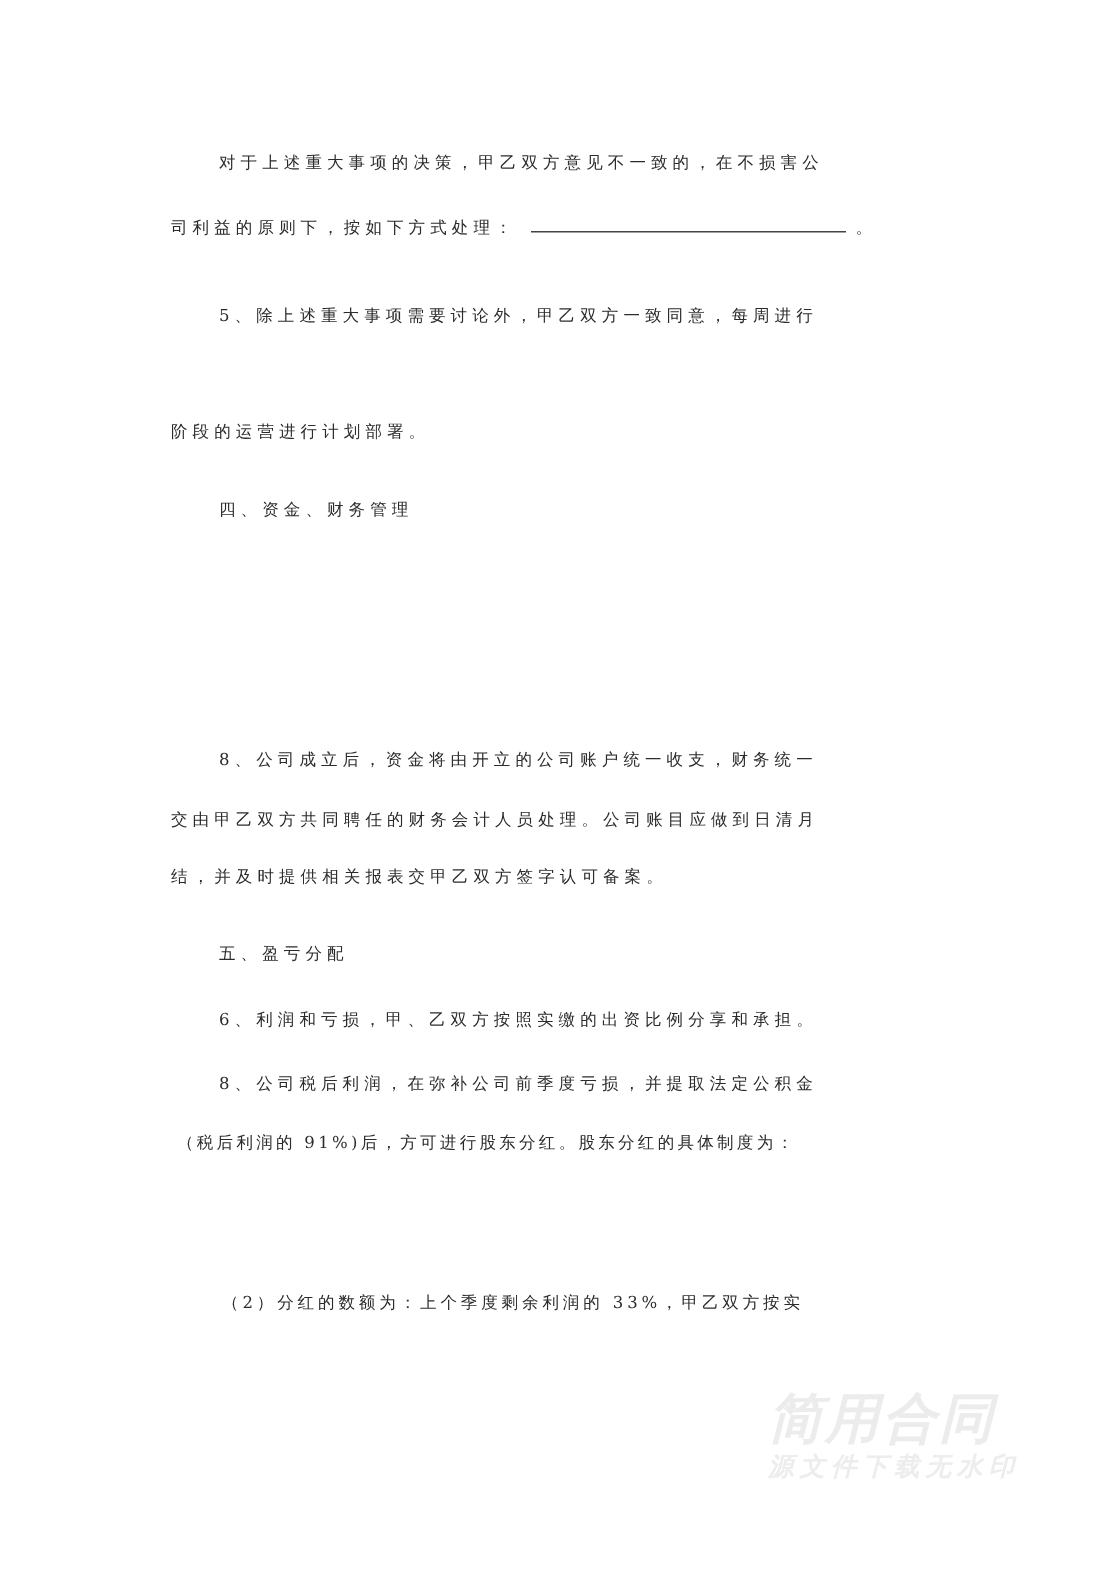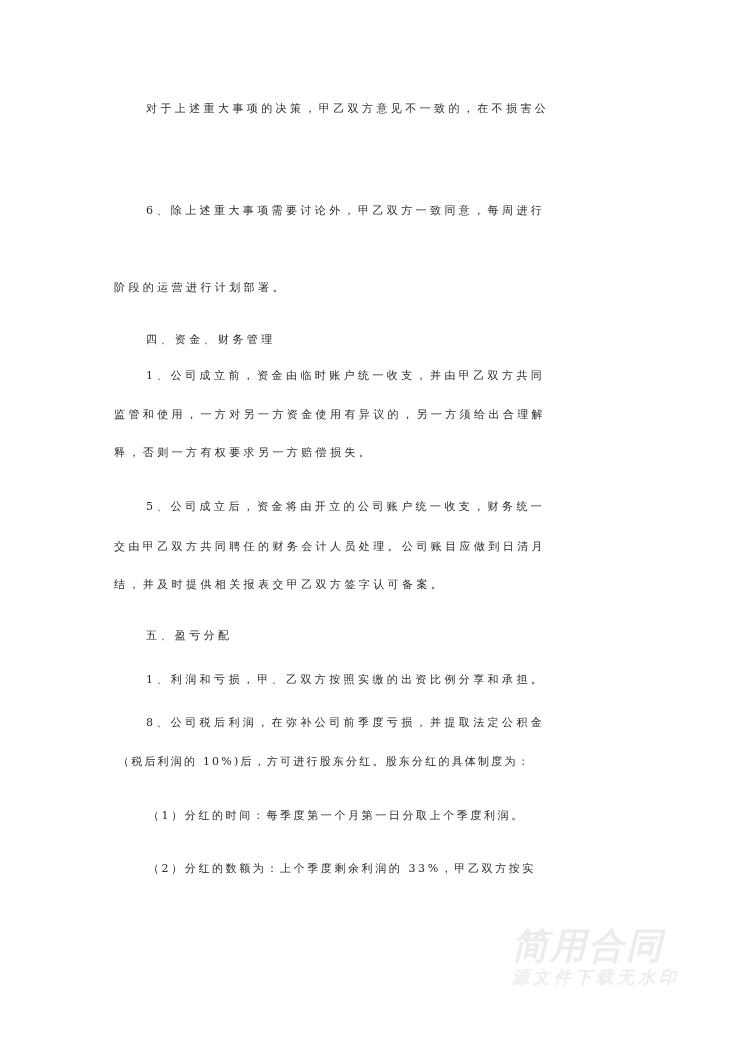--- a/index.html
+++ b/index.html
@@ -13,40 +13,37 @@
   .wm1 { position:absolute; left:512px; top:922px; font-family:"DejaVu Sans","Liberation Sans",sans-serif;
          font-size:36px; font-weight:bold; font-style:italic; color:#ececec; letter-spacing:2px; }
   .wm2 { position:absolute; left:512px; top:966px; font-family:"DejaVu Sans","Liberation Sans",sans-serif;
          font-size:17px; font-weight:bold; font-style:italic; color:#ededed; letter-spacing:4px; }
 </style>
 </head>
 <body>
 
 <div class="page">
   <div class="line indent" style="top:98px">对于上述重大事项的决策，甲乙双方意见不一致的，在不损害公</div>
+  <div class="line" style="top:140px"><span>司利益的原则下，按如下方式处理：</span><span class="blank"></span><span>。</span></div>
 
-  <div class="line indent" style="top:200px">6、除上述重大事项需要讨论外，甲乙双方一致同意，每周进行</div>
+  <div class="line indent" style="top:200px">5、除上述重大事项需要讨论外，甲乙双方一致同意，每周进行</div>
   <div class="line" style="top:277px">阶段的运营进行计划部署。</div>
 
   <div class="line indent" style="top:329px">四、资金、财务管理</div>
 
-  <div class="line indent" style="top:365px">1、公司成立前，资金由临时账户统一收支，并由甲乙双方共同</div>
-  <div class="line" style="top:404px">监管和使用，一方对另一方资金使用有异议的，另一方须给出合理解</div>
-  <div class="line" style="top:442px">释，否则一方有权要求另一方赔偿损失。</div>
 
-  <div class="line indent" style="top:496px">5、公司成立后，资金将由开立的公司账户统一收支，财务统一</div>
+  <div class="line indent" style="top:496px">8、公司成立后，资金将由开立的公司账户统一收支，财务统一</div>
   <div class="line" style="top:574px">结，并及时提供相关报表交甲乙双方签字认可备案。</div>
   <div class="line" style="top:536px">交由甲乙双方共同聘任的财务会计人员处理。公司账目应做到日清月</div>
 
   <div class="line indent" style="top:625px">五、盈亏分配</div>
 
-  <div class="line indent" style="top:669px">1、利润和亏损，甲、乙双方按照实缴的出资比例分享和承担。</div>
+  <div class="line indent" style="top:669px">6、利润和亏损，甲、乙双方按照实缴的出资比例分享和承担。</div>
 
   <div class="line indent" style="top:712px">8、公司税后利润，在弥补公司前季度亏损，并提取法定公积金</div>
-  <div class="line" style="top:751px;left:118px;letter-spacing:2.2px">（税后利润的 10%)后，方可进行股东分红。股东分红的具体制度为：</div>
+  <div class="line" style="top:751px;left:118px;letter-spacing:2.2px">（税后利润的 91%)后，方可进行股东分红。股东分红的具体制度为：</div>
 
-  <div class="line" style="top:805px;left:148px;letter-spacing:2.6px">（1）分红的时间：每季度第一个月第一日分取上个季度利润。</div>
 
   <div class="line" style="top:858px;left:148px;letter-spacing:2.6px">（2）分红的数额为：上个季度剩余利润的 33%，甲乙双方按实</div>
 
   <div class="wm1">简用合同</div>
   <div class="wm2">源文件下载无水印</div>
 </div>
 
 </body></html>

